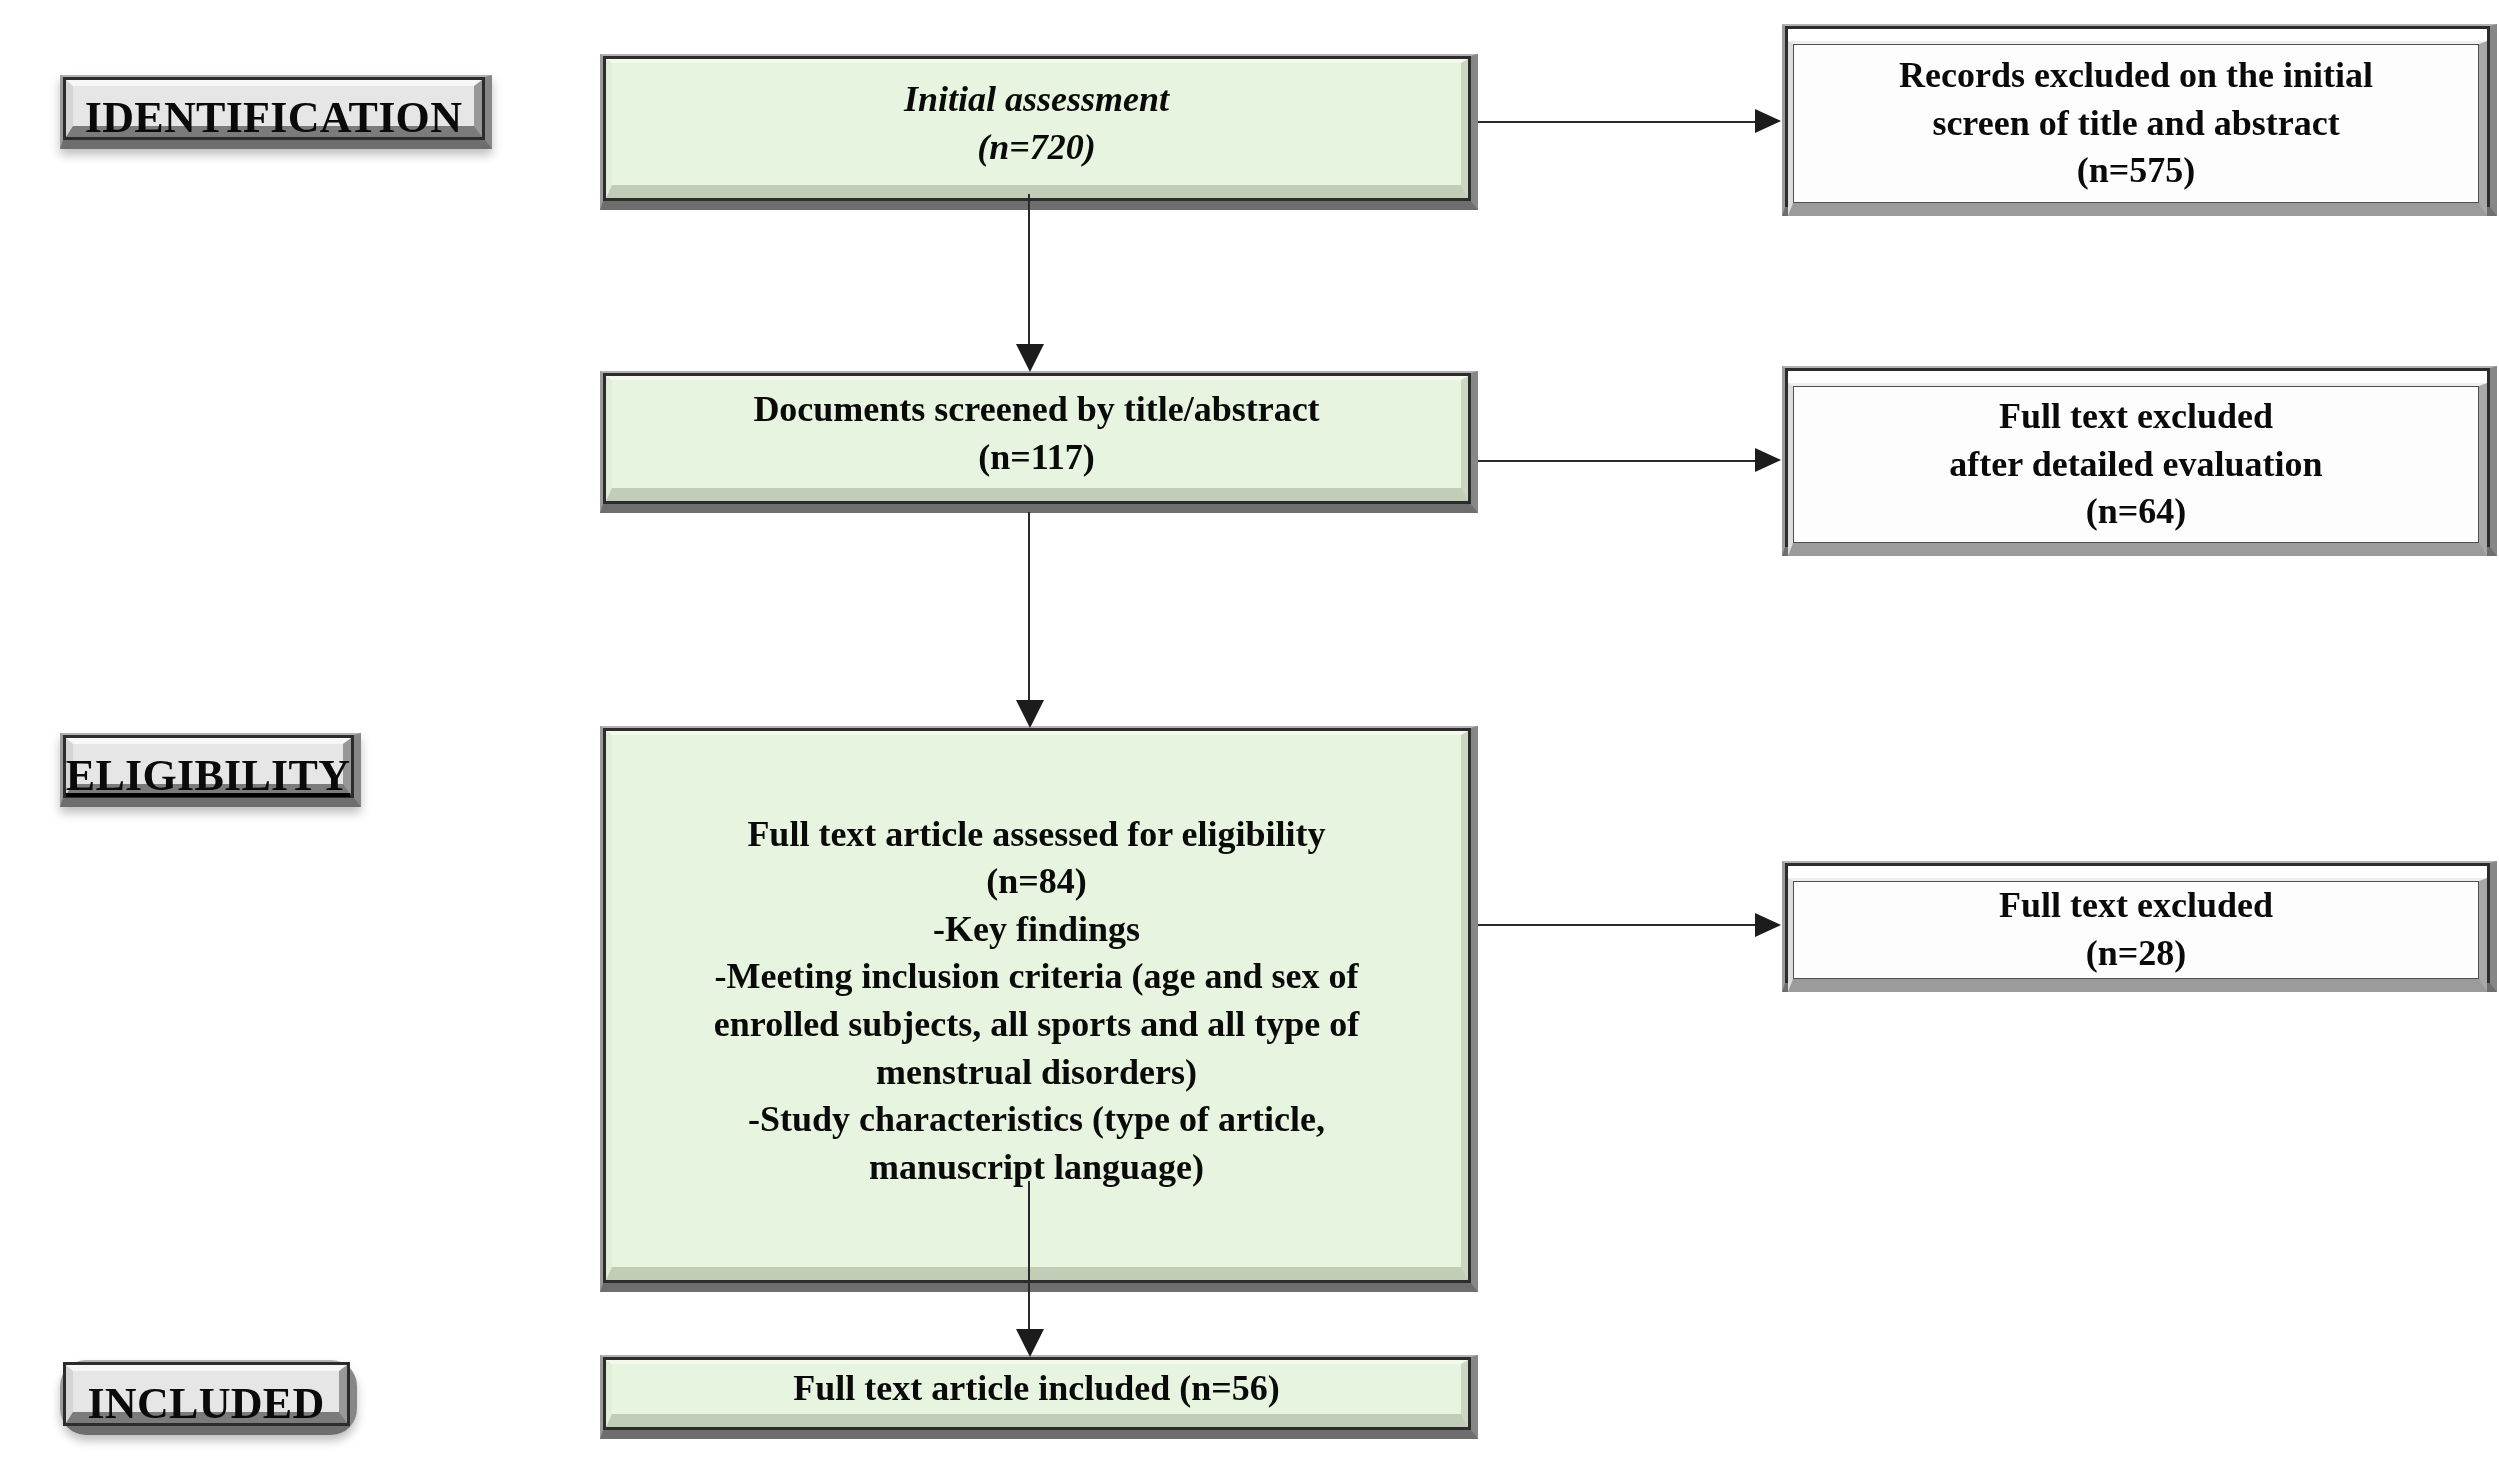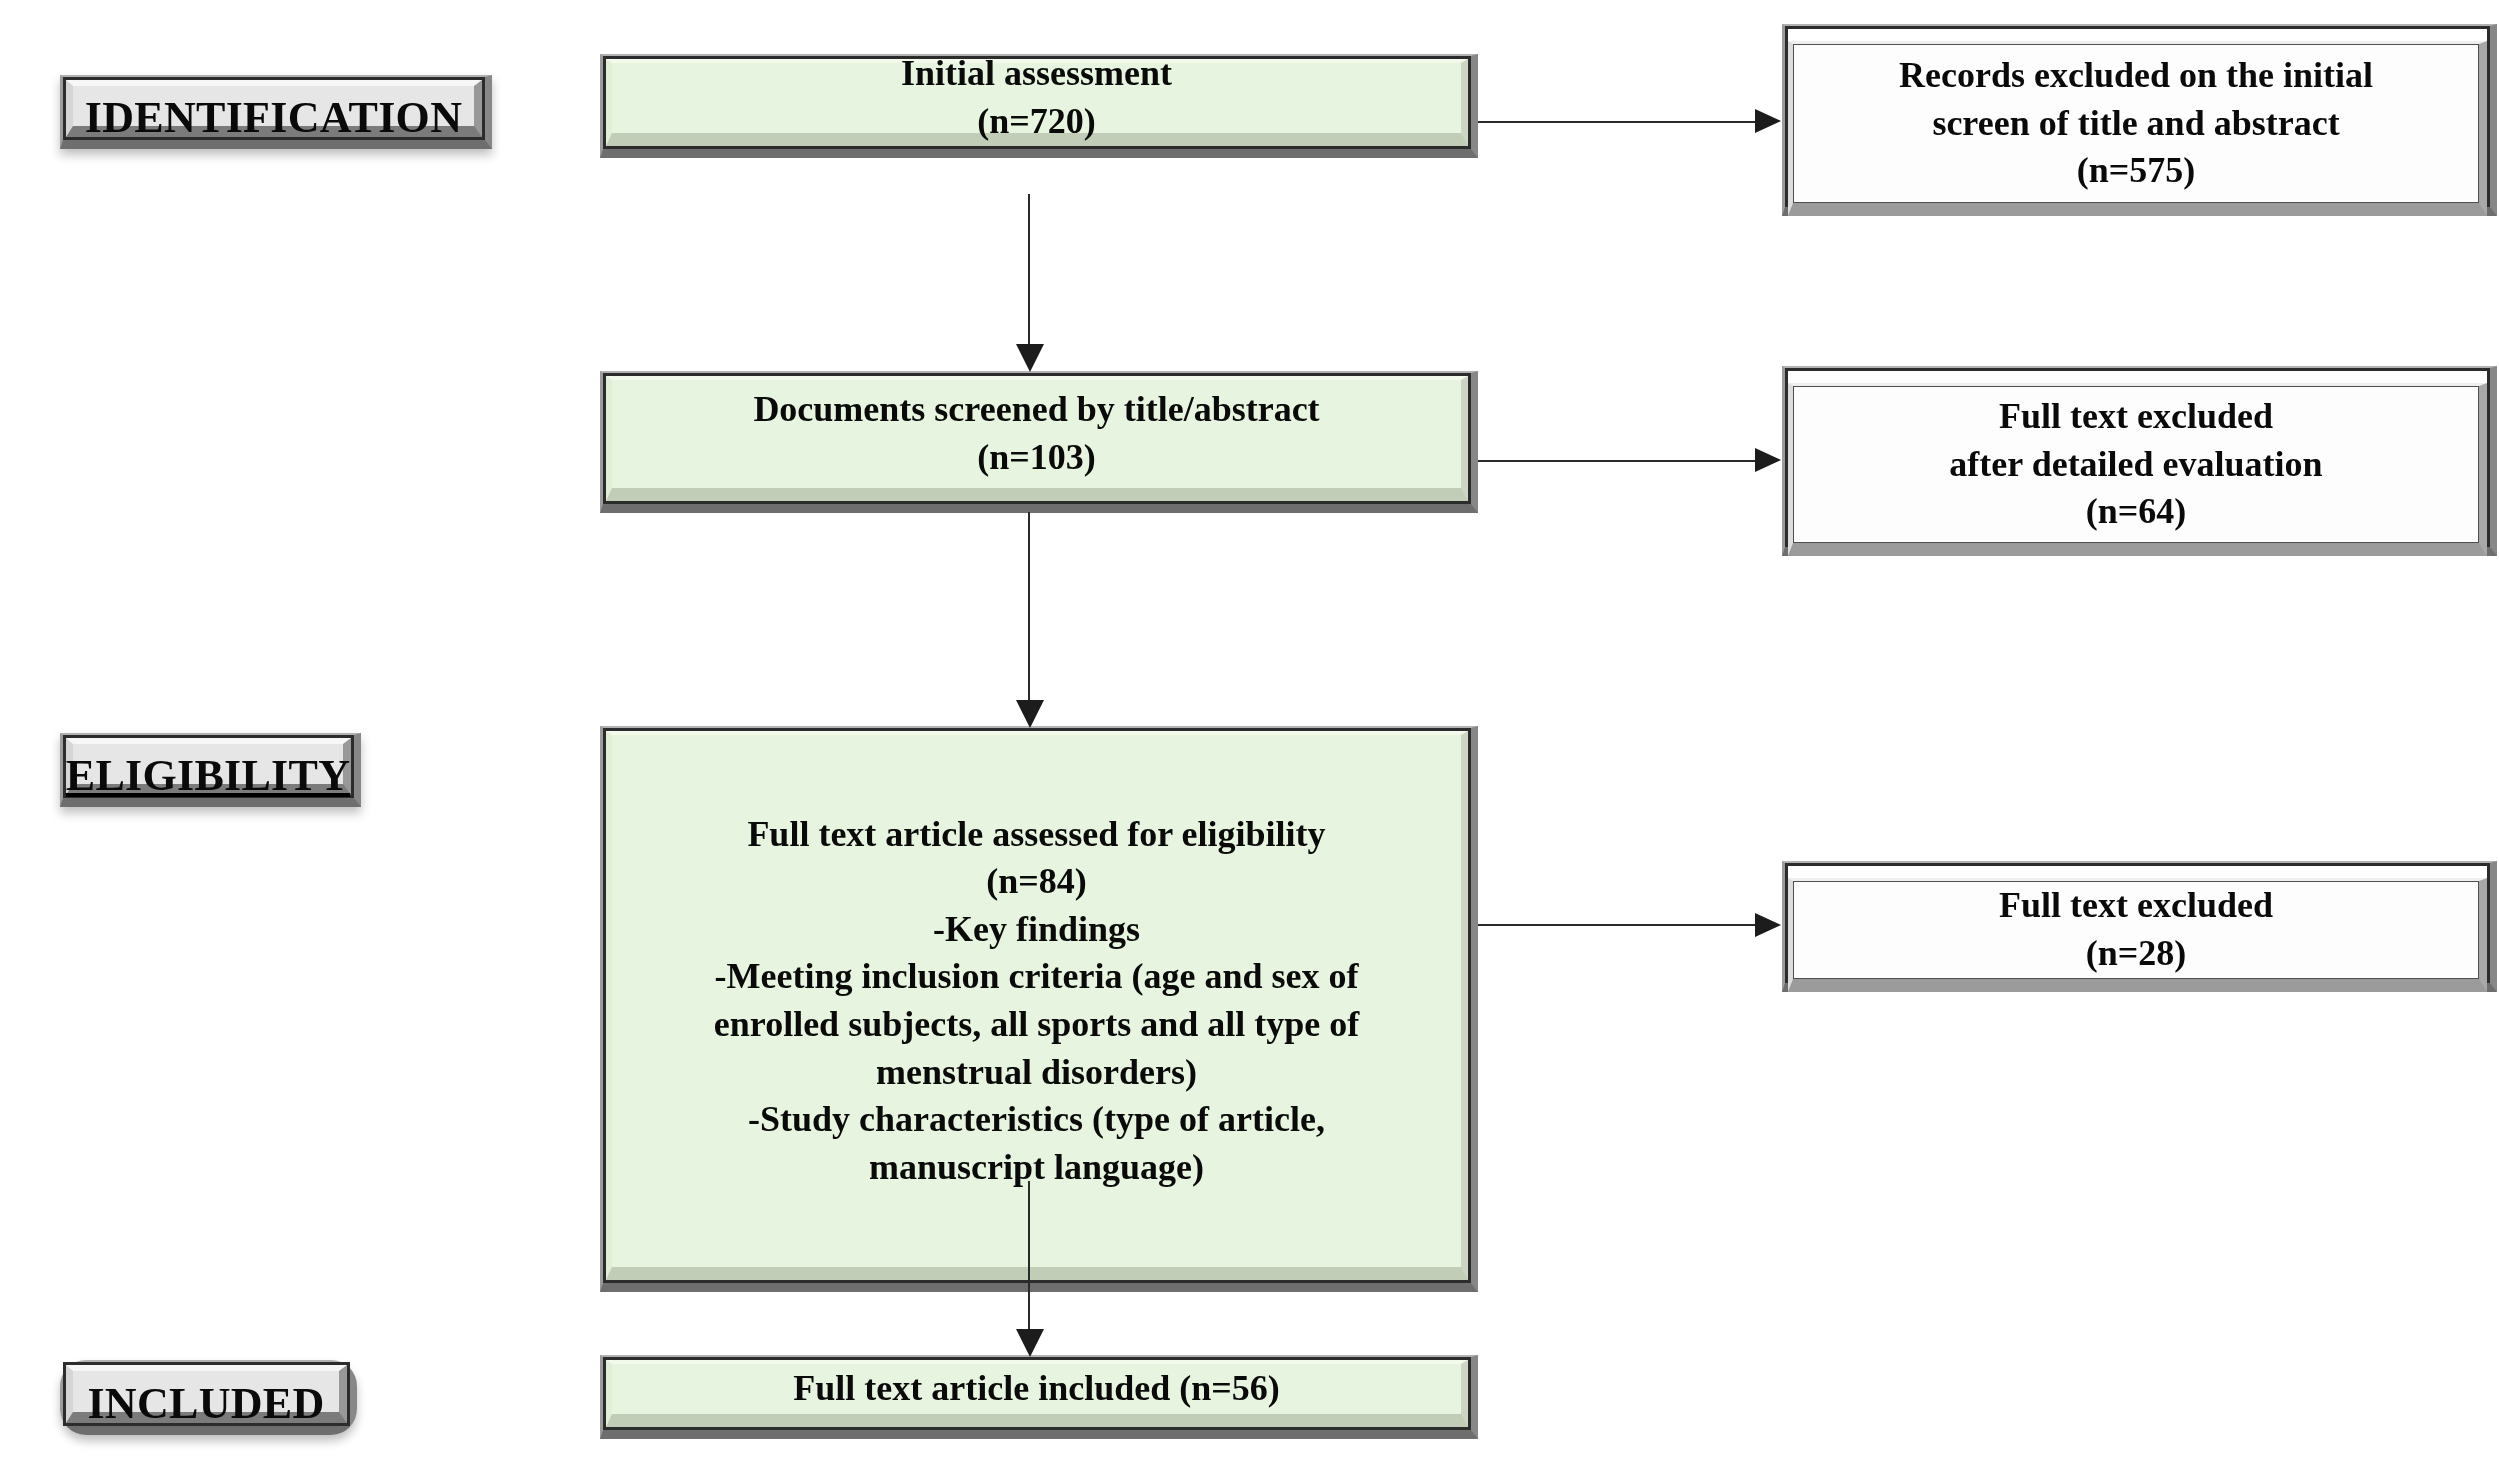--- a/index.html
+++ b/index.html
@@ -137,34 +137,34 @@
   </div>
 
   <div class="ring label" style="left:60px; top:1360px; width:297px; height:75px;border-radius:26px;">
     <div class="frame">
       <div class="bevel inner">
         <span class="txt">INCLUDED</span>
       </div>
     </div>
   </div>
 
-  <div class="ring green" style="left:600px; top:54px; width:878px; height:104px;">
+  <div class="ring green" style="left:600px; top:54px; width:878px; height:156px;font-style:italic;">
     <div class="frame">
       <div class="bevel inner">
         <span class="txt">Initial assessment
 (n=720)</span>
       </div>
     </div>
   </div>
 
   <div class="ring green" style="left:600px; top:371px; width:878px; height:142px;">
     <div class="frame">
       <div class="bevel inner">
         <span class="txt">Documents screened by title/abstract
-(n=103)</span>
+(n=117)</span>
       </div>
     </div>
   </div>
 
   <div class="ring green" style="left:600px; top:726px; width:878px; height:566px;">
     <div class="frame">
       <div class="bevel inner">
         <span class="txt">Full text article assessed for eligibility
 (n=84)
 -Key findings

